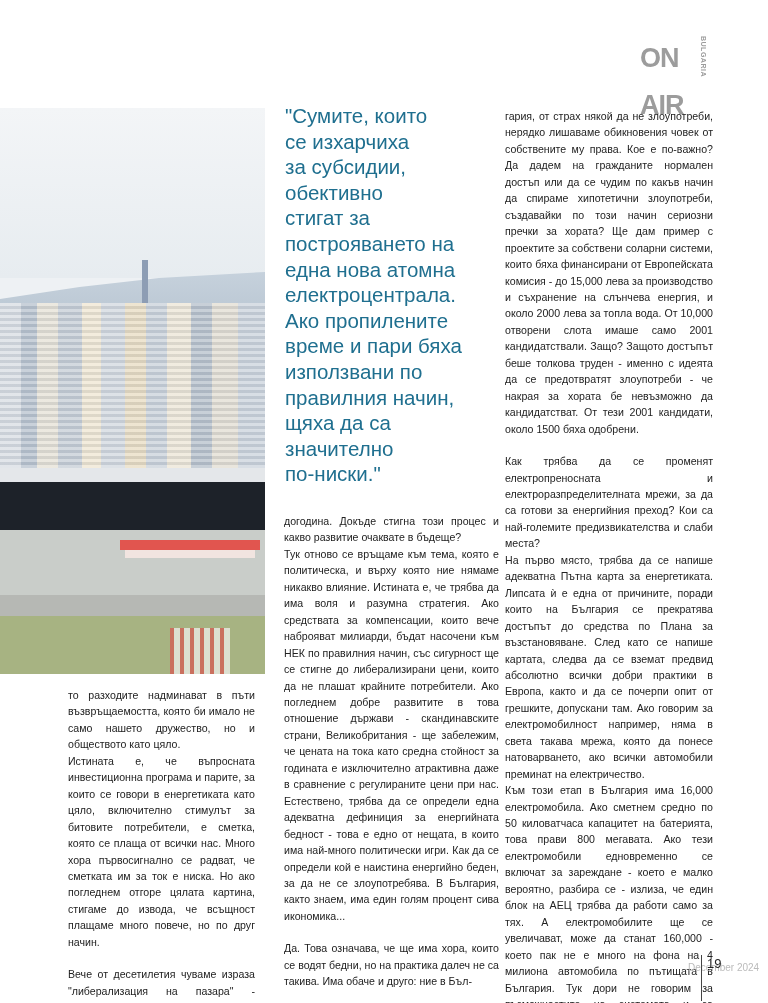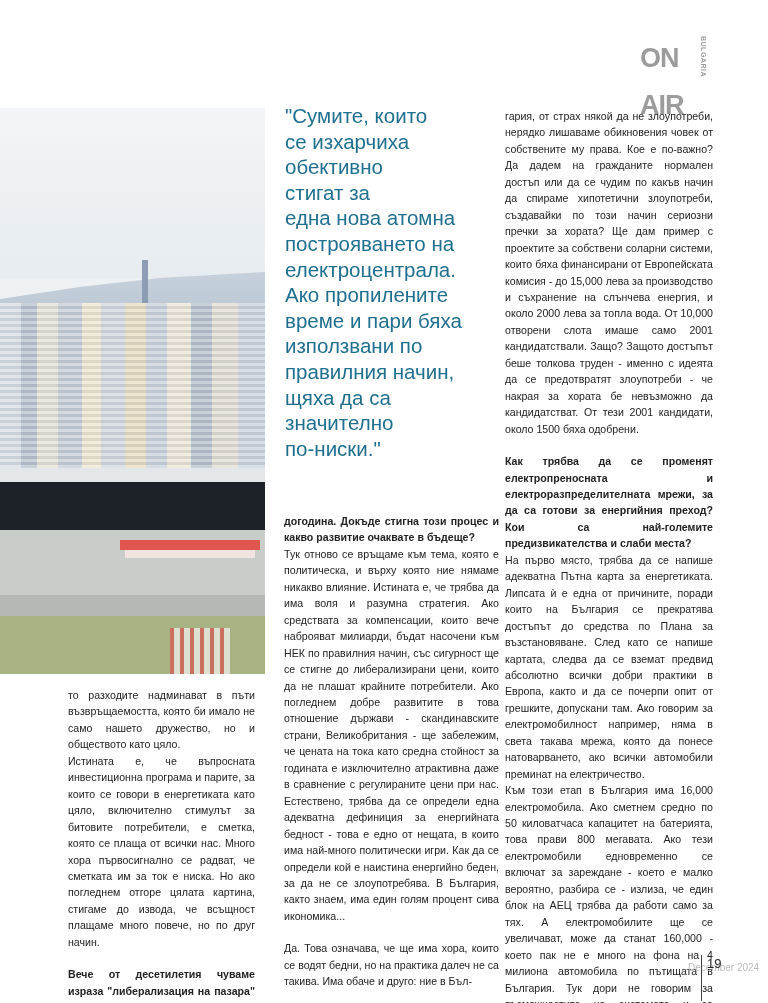--- a/index.html
+++ b/index.html
@@ -22,21 +22,21 @@
     .ground { position:absolute; left:0; top:422px; width:265px; height:144px; background:linear-gradient(#c9cdc9 0 45%, #b6b8b4 45% 60%, #a7b382 60% 100%); }
     .station { position:absolute; left:120px; top:432px; width:140px; height:10px; background:#e1554f; }
     .station-b { position:absolute; left:125px; top:442px; width:130px; height:8px; background:#f1e4e0; }
     .flags { position:absolute; left:170px; top:520px; width:60px; height:46px; background:repeating-linear-gradient(90deg, #d9534f 0 4px, #f3f3f3 4px 10px); opacity:0.7; }
 
     .quote { position:absolute; left:285px; top:103px; width:215px; color:#1f6f8f; font-size:20.5px; line-height:25.6px; }
     .quote span { display:block; white-space:nowrap; }
 
     .col { position:absolute; font-size:10.6px; line-height:16.45px; color:#222; text-align:justify; }
     .col p { margin:0; }
-    .col .q { font-weight:700; }
+    .col .q { font-weight:400; }
     .col .gap { height:16px; }
     .col-left { left:68px; top:687px; width:187px; }
     .col-mid { left:284px; top:513px; width:215px; }
     .col-right { left:505px; top:108px; width:208px; }
 
     .footer-date { position:absolute; left:640px; top:962px; font-size:10px; color:#bbbbbb;margin-left:48px; }
     .footer-rule { position:absolute; left:701px; top:955px; width:1px; height:46px; background:#444; }
     .page-num { position:absolute; left:707px; top:956px; font-size:13px; color:#222; }
   </style>
 </head>
@@ -57,24 +57,25 @@
   <div class="rail"></div>
   <div class="ground"></div>
   <div class="station"></div>
   <div class="station-b"></div>
   <div class="flags"></div>
 </div>
 
 <div class="quote">
   <span>"Сумите, които</span>
   <span>се изхарчиха</span>
+  <span>за субсидии,</span>
   <span>обективно</span>
   <span>стигат за</span>
+  <span>построяването на</span>
   <span>една нова атомна</span>
-  <span>построяването на</span>
   <span>електроцентрала.</span>
   <span>Ако пропилените</span>
   <span>време и пари бяха</span>
   <span>използвани по</span>
   <span>правилния начин,</span>
   <span>щяха да са</span>
   <span>значително</span>
   <span>по-ниски."</span>
 </div>
 

